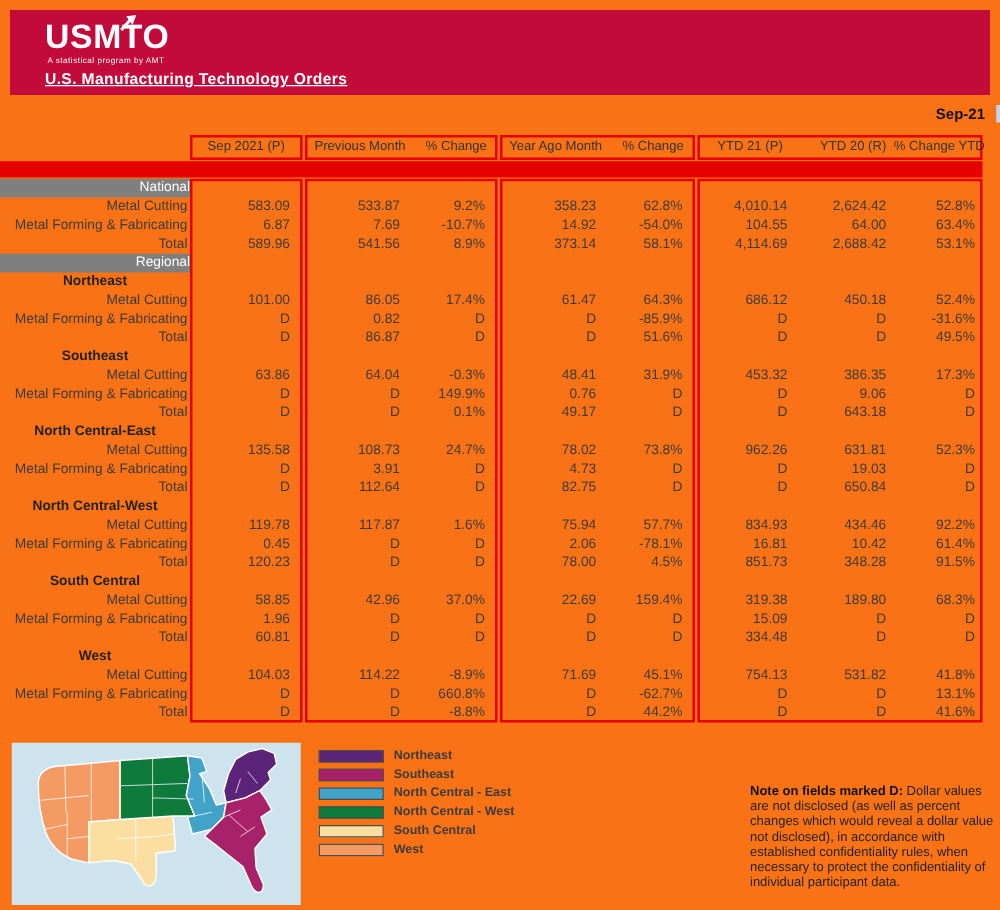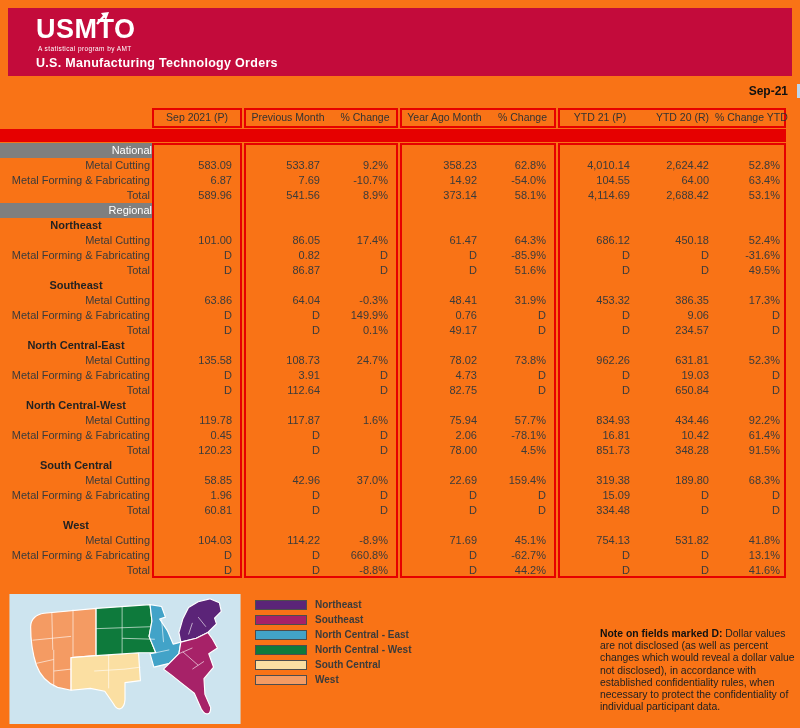--- a/index.html
+++ b/index.html
@@ -4,21 +4,21 @@
 <style>
   html,body{margin:0;padding:0;width:800px;height:728px;background:#fff;overflow:hidden;
     font-family:"Liberation Sans",sans-serif;}
   .page{position:relative;width:800px;height:728px;background:#f97316;}
 
   
   .hdr{position:absolute;left:8px;top:8px;width:784px;height:68px;}
   .logo{position:absolute;left:28px;top:6px;color:#fff;font-weight:bold;font-size:27px;letter-spacing:0.5px;}
   .logo-arrow{position:absolute;left:86px;top:4px;}
   .tagline{position:absolute;left:30px;top:37px;color:#fff;font-size:6.5px;letter-spacing:0.4px;}
-  .subtitle{position:absolute;left:28px;top:48px;color:#fff;font-weight:bold;font-size:12.5px;letter-spacing:0.3px;}
+  .subtitle{position:absolute;left:28px;top:48px;color:#fff;font-weight:bold;font-size:12.5px;letter-spacing:0.3px;text-decoration:underline;}
   .date-label{position:absolute;right:12px;top:84px;font-weight:bold;font-size:12px;color:#111;}
   .edge-sliver{position:absolute;right:0;top:84px;width:3px;height:14px;background:#BDD7EE;}
 
   
   .tbl{position:absolute;left:0;top:108px;width:786px;}
   .thead{position:relative;height:20px;}
   .hbox{position:absolute;top:0;height:20px;border:2px solid var(--bred);box-sizing:border-box;}
   .hlabel{position:absolute;top:0;height:20px;line-height:19px;text-align:center;font-size:10.5px;color:#333;white-space:nowrap;}
   .redbar{height:13px;margin-top:1px;}
   .tbody{position:relative;margin-top:1px;}
@@ -180,21 +180,21 @@
           <div class="vcell c7">D</div>
         </div>
         <div class="trow">
           <div class="lblcell">Total</div>
           <div class="vcell c0">D</div>
           <div class="vcell c1">D</div>
           <div class="vcell c2">0.1%</div>
           <div class="vcell c3">49.17</div>
           <div class="vcell c4">D</div>
           <div class="vcell c5">D</div>
-          <div class="vcell c6">234.57</div>
+          <div class="vcell c6">643.18</div>
           <div class="vcell c7">D</div>
         </div>
         <div class="trow">
           <div class="regioncell">North Central-East</div>
         </div>
         <div class="trow">
           <div class="lblcell">Metal Cutting</div>
           <div class="vcell c0">135.58</div>
           <div class="vcell c1">108.73</div>
           <div class="vcell c2">24.7%</div>

